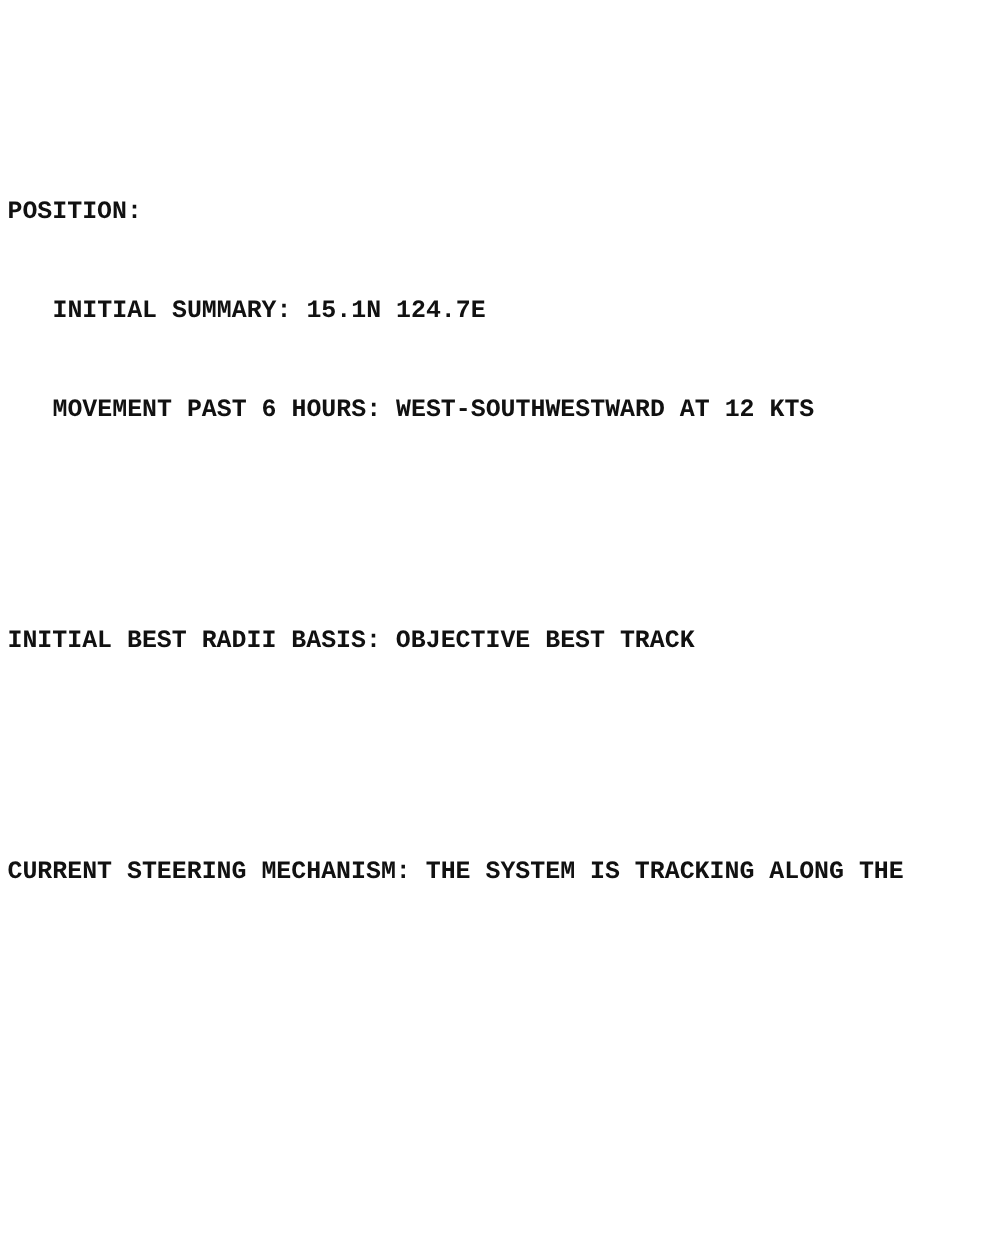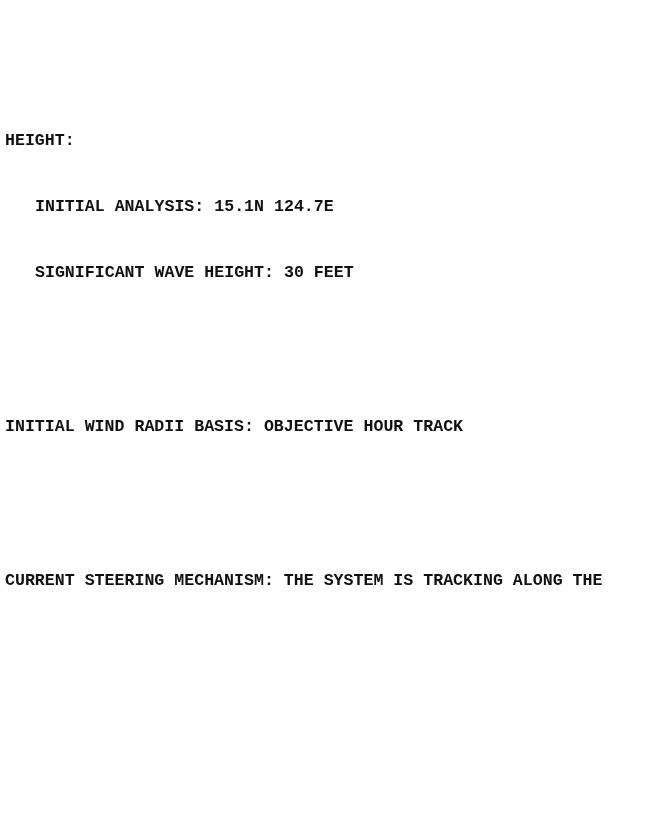--- a/index.html
+++ b/index.html
@@ -32,26 +32,26 @@
   .indent {
     padding-left: 30px;
   }
 </style>
 </head>
 <body>
 
 <div class="doc">
   <span class="line"></span>
 
-  <span class="line">HEIGHT:</span>
-  <span class="line indent">INITIAL ANALYSIS: 15.1N 124.7E</span>
-  <span class="line indent">SIGNIFICANT WAVE HEIGHT: 30 FEET</span>
+  <span class="line">POSITION:</span>
+  <span class="line indent">INITIAL SUMMARY: 15.1N 124.7E</span>
+  <span class="line indent">MOVEMENT PAST 6 HOURS: WEST-SOUTHWESTWARD AT 12 KTS</span>
   <span class="line"></span>
 
-  <span class="line">INITIAL WIND RADII BASIS: OBJECTIVE HOUR TRACK</span>
+  <span class="line">INITIAL BEST RADII BASIS: OBJECTIVE BEST TRACK</span>
   <span class="line"></span>
 
   <span class="line">CURRENT STEERING MECHANISM: THE SYSTEM IS TRACKING ALONG THE</span>
   
   
   
 
   
   
   

